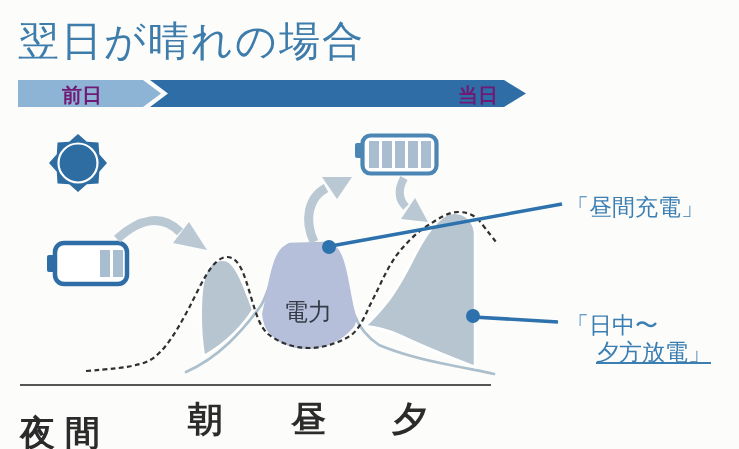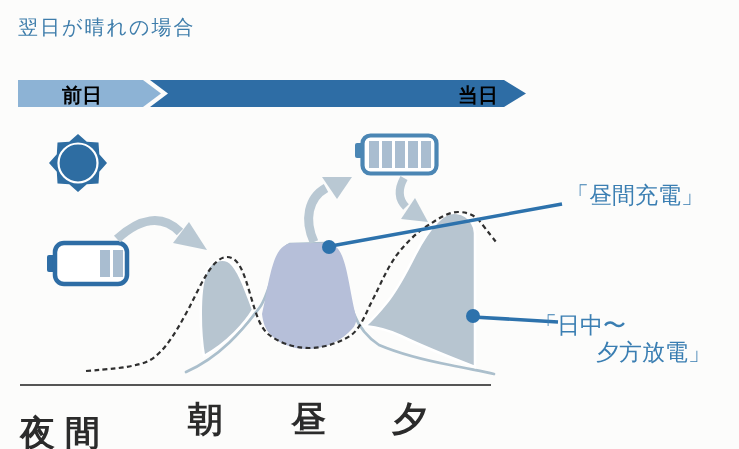--- a/index.html
+++ b/index.html
@@ -1,26 +1,26 @@
 <!DOCTYPE html>
 <html><head>
 <meta charset="utf-8">
 <style>
   html,body{margin:0;padding:0;}
   body{width:739px;height:449px;position:relative;background:#fcfcfb;font-family:"DejaVu Sans",sans-serif;overflow:hidden;}
   .abs{position:absolute;}
-  .title{left:18px;top:14px;font-size:20px;color:#3e7dab;letter-spacing:2px;}
-  .bar-label{color:#000000;font-weight:bold;font-size:20px;}
+  .title{left:18px;top:14px;font-size:41px;color:#3e7dab;letter-spacing:2px;}
+  .bar-label{color:#701a75;font-weight:bold;font-size:20px;}
   .prev-label{left:24px;top:82px;width:116px;text-align:center;}
   .cur-label{left:168px;top:82px;width:330px;text-align:right;}
   .surplus{left:282px;top:264px;width:52px;text-align:center;font-size:24px;line-height:32px;color:#333c46;}
   .ann{color:#3a7eb2;font-size:23px;line-height:1;white-space:nowrap;}
-  .ann1{left:566px;top:184px;}
-  .ann2a{left:534px;top:314px;}
-  .ann2b{left:596px;top:341px;}
+  .ann1{left:566px;top:196px;}
+  .ann2a{left:566px;top:314px;}
+  .ann2b{left:596px;top:341px;text-decoration:underline;}
   .axis-label{color:#2b2b2b;font-size:35px;font-weight:700;white-space:nowrap;}
   .xl0{left:20px;top:396px;letter-spacing:10px;margin-top:14px;}
   .xl1{left:188px;top:396px;}
   .xl2{left:291px;top:396px;}
   .xl3{left:392px;top:396px;}
 </style>
 </head>
 <body>
 
 <svg class="abs" style="left:0;top:0" width="739" height="449" viewBox="0 0 739 449">
@@ -84,20 +84,20 @@
     <line x1="473" y1="317" x2="558" y2="322" stroke="#2d72ac" stroke-width="3.6"></line>
     <circle cx="473" cy="316" r="7" fill="#2d72ac"></circle>
   </g>
 
   <line x1="20" y1="385" x2="491" y2="385" stroke="#555555" stroke-width="1.8"></line>
 </svg>
 
 <div class="abs title">翌日が晴れの場合</div>
 <div class="abs bar-label prev-label">前日</div>
 <div class="abs bar-label cur-label">当日</div>
-<div class="abs surplus"><br></div>
+<div class="abs surplus"><br><span>電力</span></div>
 <div class="abs ann ann1">「昼間充電」</div>
 <div class="abs ann ann2a">「日中〜</div>
 <div class="abs ann ann2b">夕方放電」</div>
 <div class="abs axis-label xl0">夜間</div>
 <div class="abs axis-label xl1">朝</div>
 <div class="abs axis-label xl2">昼</div>
 <div class="abs axis-label xl3">夕</div>
 
 </body></html>

